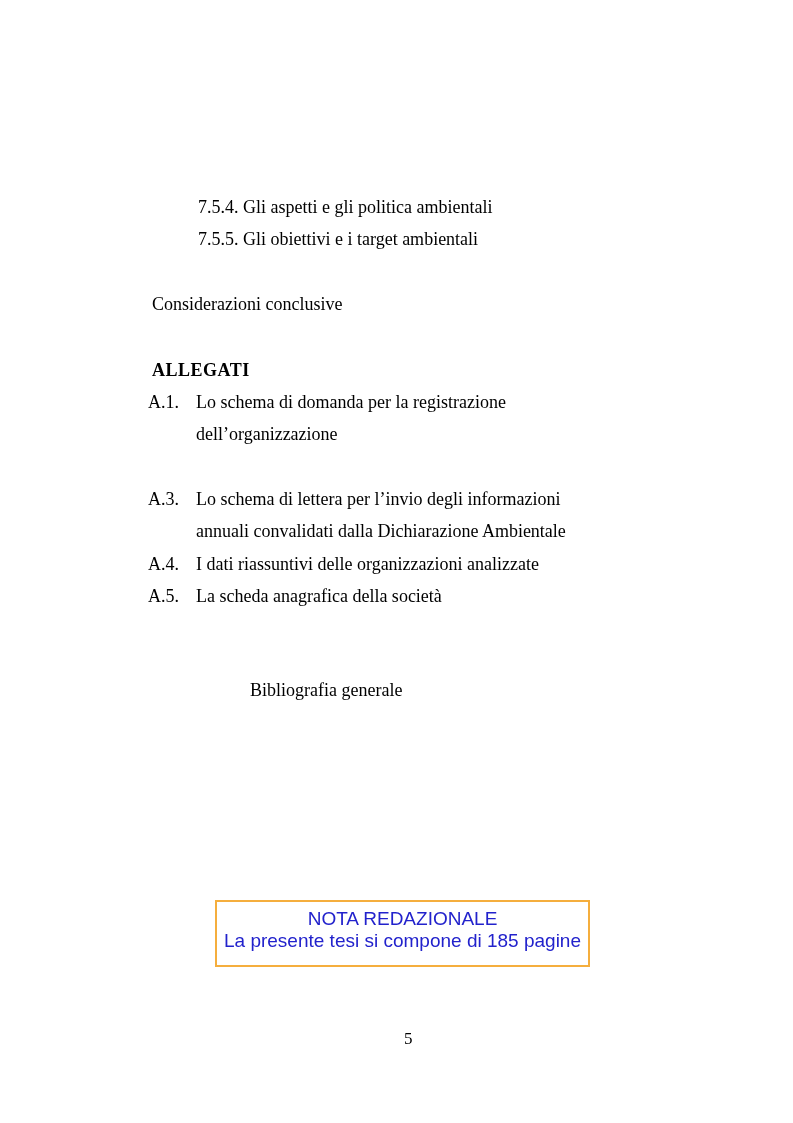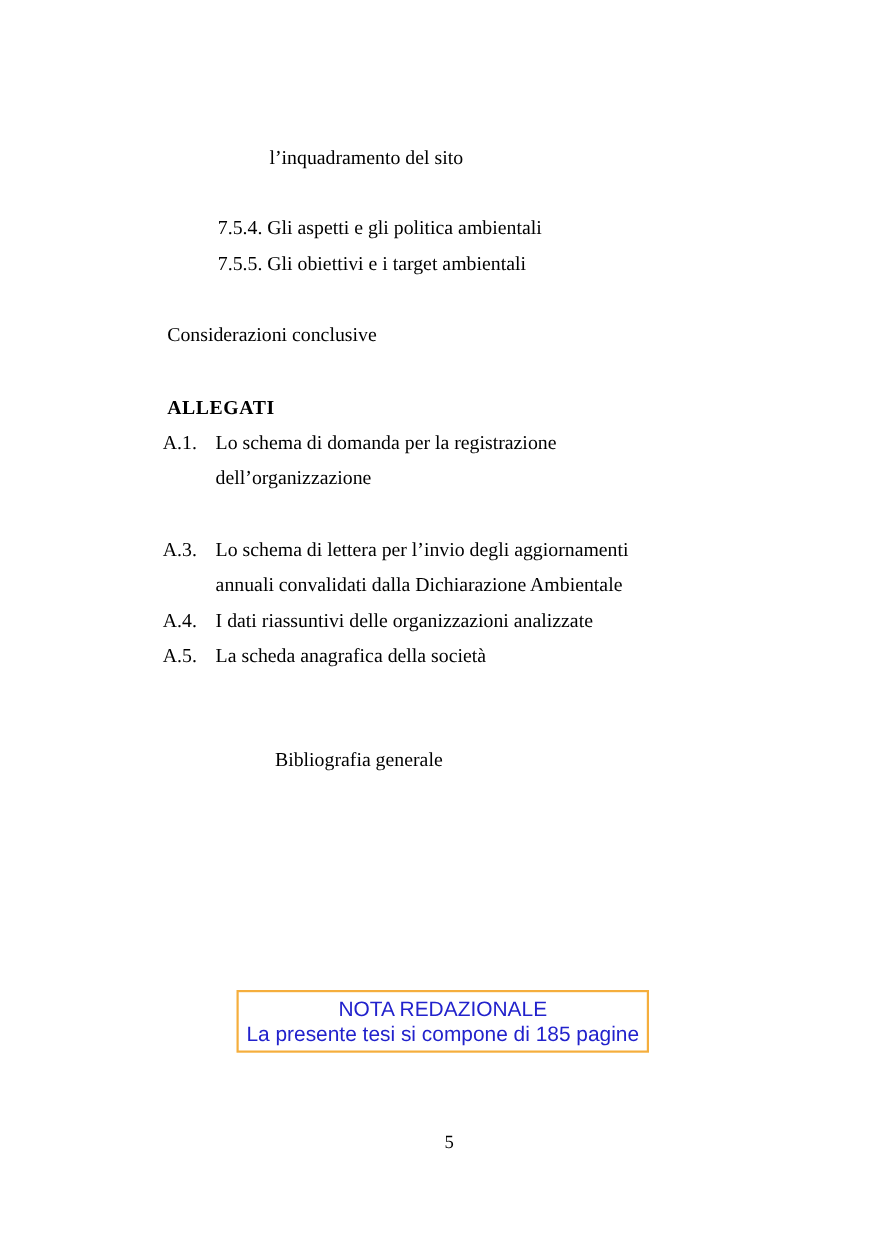--- a/index.html
+++ b/index.html
@@ -44,21 +44,21 @@
   .r5 { top: 553px; }
   .r6 { top: 585px; }
   .r7 { top: 617px; }
   .biblio { left: 250px; top: 679px; }
   
   .nota-box {
     position: absolute;
     left: 215px;
     top: 900px;
     width: 375px;
-    height: 57px;
+    height: 67px;
     box-sizing: border-box;
     border: 2px solid #F5AE3D;
     background: #ffffff;
     text-align: center;
     font-family: "Liberation Sans", sans-serif;
     font-size: 19px;
     color: #2222CC;
     line-height: 22px;
     padding-top: 6px;
   }
@@ -68,36 +68,35 @@
     left: 404px;
     top: 1028px;
     font-size: 17px;
   }
 </style>
 </head>
 <body>
 
 <div class="page">
 
-  <div class="line toc-cont">l’inquadramento del sito</div>
   <div class="line toc-1">7.5.4. Gli aspetti e gli politica ambientali</div>
   <div class="line toc-2">7.5.5. Gli obiettivi e i target ambientali</div>
 
   <div class="line conclusions">Considerazioni conclusive</div>
 
   <div class="line allegati-h">ALLEGATI</div>
 
   <div class="row r0">
     <span class="lbl">A.1.</span><span class="txt">Lo schema di domanda per la registrazione</span>
   </div>
   <div class="row r1">
     <span class="lbl"></span><span class="txt">dell’organizzazione</span>
   </div>
   <div class="row r3">
-    <span class="lbl">A.3.</span><span class="txt">Lo schema di lettera per l’invio degli aggiornamenti</span>
+    <span class="lbl">A.3.</span><span class="txt">Lo schema di lettera per l’invio degli informazioni</span>
   </div>
   <div class="row r4">
     <span class="lbl"></span><span class="txt">annuali convalidati dalla Dichiarazione Ambientale</span>
   </div>
   <div class="row r5">
     <span class="lbl">A.4.</span><span class="txt">I dati riassuntivi delle organizzazioni analizzate</span>
   </div>
   <div class="row r6">
     <span class="lbl">A.5.</span><span class="txt">La scheda anagrafica della società</span>
   </div>

